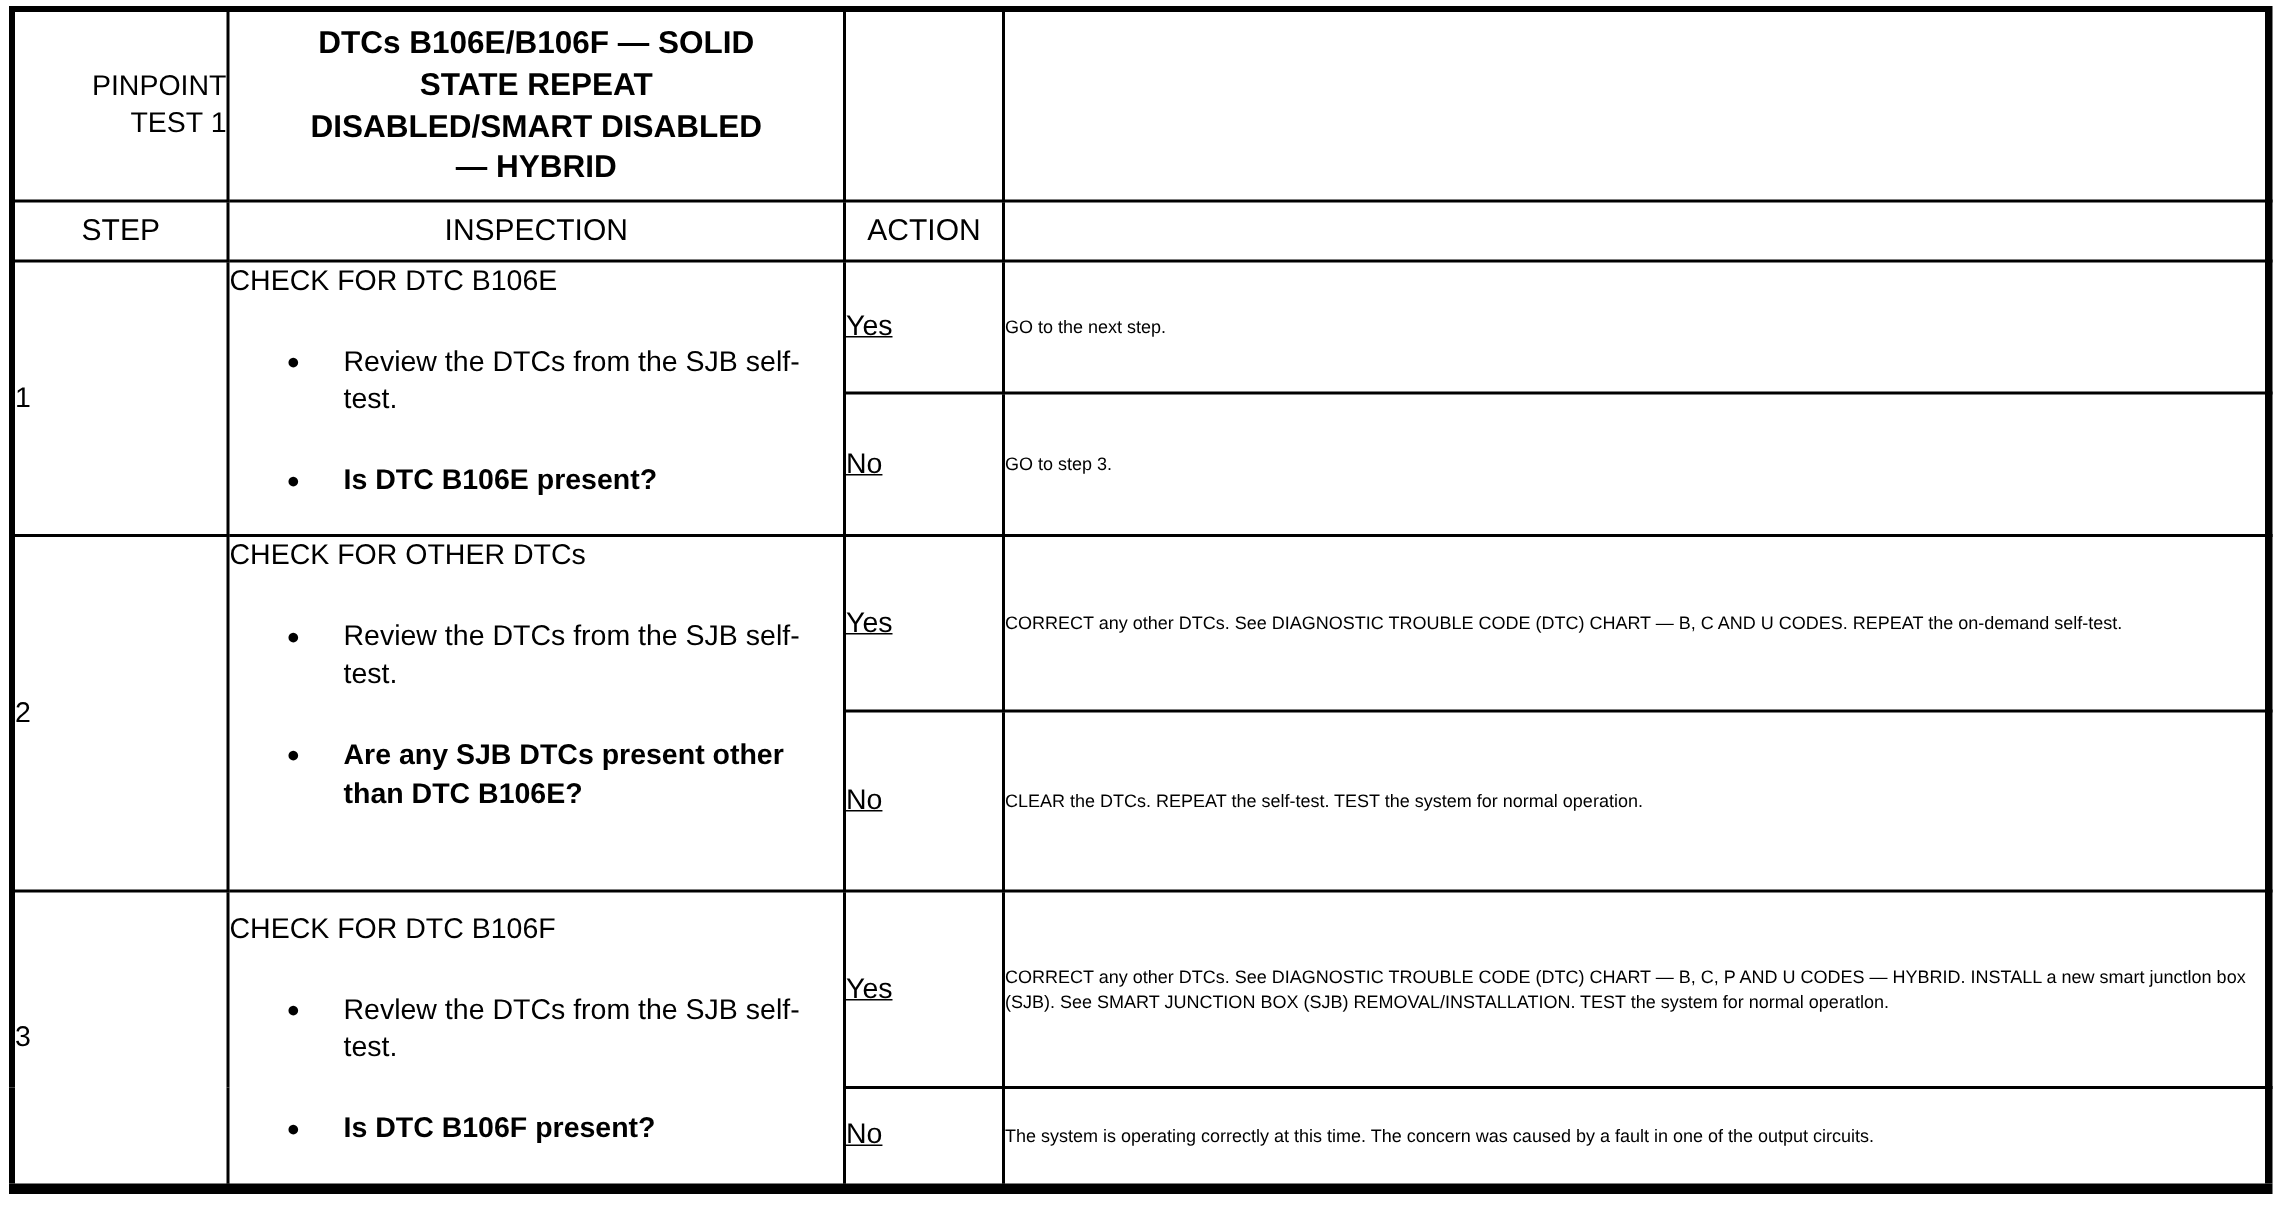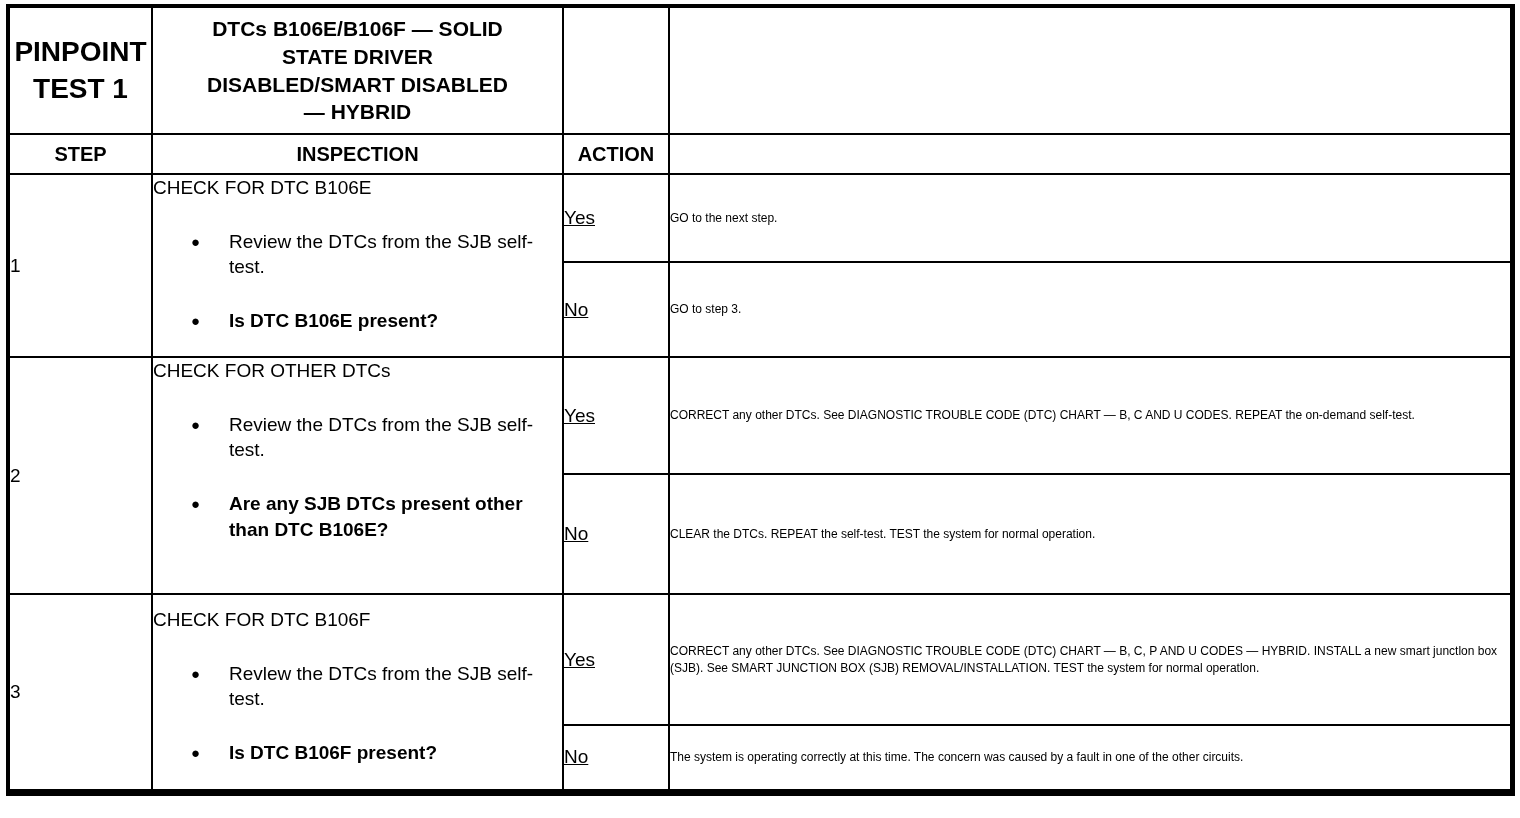--- a/index.html
+++ b/index.html
@@ -35,39 +35,39 @@
   tr.r-title    { height: 128px; }
   tr.r-colhead  { height: 40px; }
   tr.r1a { height: 88px; }
   tr.r1b { height: 95px; }
   tr.r2a { height: 117px; }
   tr.r2b { height: 120px; }
   tr.r3a { height: 131px; }
   tr.r3b { height: 67px; }
 
   td.c-test {
-    text-align: center;
-    vertical-align: middle;
-    font-weight: bold;
-    font-size: 28px;
+    text-align: right;
+    vertical-align: middle;
+    font-weight: normal;
+    font-size: 19px;
     line-height: 1.3;
     padding: 2px 10px;
   }
   td.c-title {
     text-align: center;
     vertical-align: middle;
     font-weight: bold;
     font-size: 21px;
     line-height: 1.32;
     padding: 2px 6px;
   }
   td.c-colhead {
     text-align: center;
     vertical-align: middle;
-    font-weight: bold;
+    font-weight: normal;
     font-size: 20px;
     padding: 2px;
   }
   td.c-step {
     vertical-align: middle;
     font-size: 19px;
     padding: 2px 2px 2px 4px;
   }
   td.c-inspection {
     vertical-align: top;
@@ -114,21 +114,21 @@
       <col style="width:411px">
       <col style="width:106px">
       <col style="width:843px">
     </colgroup>
 
     <tbody>
         <tr class="r-title">
       <td class="c-test">PINPOINT TEST 1</td>
       <td class="c-title">
         <div>DTCs B106E/B106F — SOLID</div>
-        <div>STATE DRIVER</div>
+        <div>STATE REPEAT</div>
         <div>DISABLED/SMART DISABLED</div>
         <div>— HYBRID</div>
       </td>
       <td></td>
       <td></td>
     </tr>
 
     <tr class="r-colhead">
       <td class="c-colhead">STEP</td>
       <td class="c-colhead">INSPECTION</td>
@@ -189,17 +189,17 @@
         <div class="bullet-item bold">
           <span class="bullet-glyph">●</span>
           <span class="bullet-text">Is DTC B106F present?</span>
         </div>
       </td>
       <td class="c-yesno">Yes</td>
       <td class="c-result">CORRECT any other DTCs. See DIAGNOSTIC TROUBLE CODE (DTC) CHART — B, C, P AND U CODES — HYBRID. INSTALL a new smart junctlon box (SJB). See SMART JUNCTION BOX (SJB) REMOVAL/INSTALLATION. TEST the system for normal operatlon.</td>
     </tr>
     <tr class="r3b">
       <td class="c-yesno">No</td>
-      <td class="c-result">The system is operating correctly at this time. The concern was caused by a fault in one of the other circuits.</td>
+      <td class="c-result">The system is operating correctly at this time. The concern was caused by a fault in one of the output circuits.</td>
     </tr>
   </tbody>
     </table>
 </div>
 
 </body></html>

